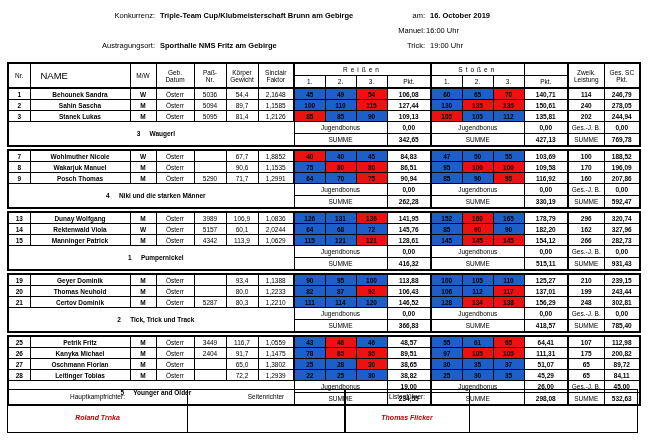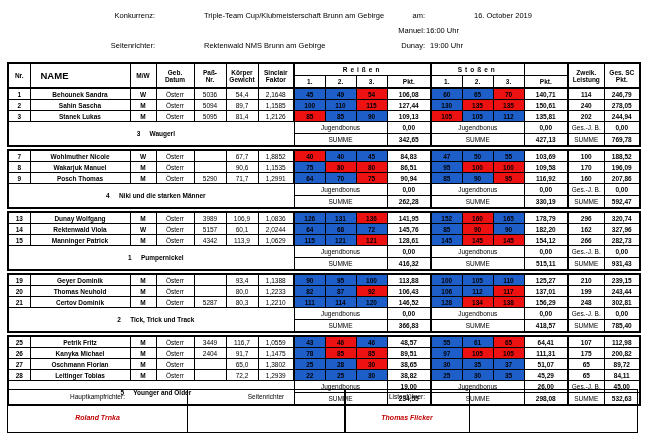--- a/index.html
+++ b/index.html
@@ -2,29 +2,29 @@
 <html style="--good: #1e5ec9; --miss: #ee1111; --sig: #c00000;"><head>
 <meta charset="utf-8">
 <style>
   html,body{margin:0;padding:0;background:#fff;}
   body{width:648px;height:443px;font-family:"Liberation Sans",sans-serif;color:#000;overflow:hidden;}
   .page{position:relative;width:648px;height:358px;background:#fff;}
 
   
   .doc-header span{font-size:7.5px;line-height:9px;}
   .dh-label{position:absolute;text-align:right;}
-  .dh-value{position:absolute;font-weight:normal;margin-left:44px;}
+  .dh-value{position:absolute;font-weight:bold;}
   .dh-plain{position:absolute;}
 
   
   .tables{position:absolute;top:62px;left:7px;width:636px;}
   table.grid{border-collapse:collapse;table-layout:fixed;width:632px;border:2px solid #000;}
   table.grid td, table.grid th{border:1px solid #000;padding:0;margin:0;font-size:6.5px;
     text-align:center;vertical-align:middle;white-space:nowrap;overflow:hidden;}
-  table.grid th{height:11px;font-weight:bold;}
+  table.grid th{height:11px;font-weight:normal;}
   tr.member td{height:10px;}
   tr.teamrow td{height:11px;}
   .name-h{text-align:left !important;padding-left:10px !important;font-size:9.5px !important;}
   th.group{font-size:7px;letter-spacing:3px;}
   .thickR{border-right:2px solid #000 !important;}
   td.nm{text-align:left;padding-left:3px;}
   .b{font-weight:bold;}
   td.att{color:#000;font-weight:bold;}
   td.att.good{background:var(--good);}
   td.att.miss{background:var(--miss);}
@@ -44,28 +44,28 @@
   .fbox .fname{font-size:7px;font-weight:bold;font-style:italic;color:var(--sig);margin-top:14px;}
 </style>
 </head>
 <body>
 
 <div class="page">
 
   <div class="doc-header">
     <span class="dh-label" style="top:11px;left:0;width:155px;">Konkurrenz:</span>
     <span class="dh-value" style="top:11px;left:160px;">Triple-Team Cup/Klubmeisterschaft Brunn am Gebirge</span>
-    <span class="dh-label" style="top:41px;left:0;width:155px;">Seitenrichter:</span>
-    <span class="dh-value" style="top:41px;left:160px;">Rektenwald NMS Brunn am Gebirge</span>
+    <span class="dh-label" style="top:41px;left:0;width:155px;">Austragungsort:</span>
+    <span class="dh-value" style="top:41px;left:160px;">Sporthalle NMS Fritz am Gebirge</span>
 
     <span class="dh-label" style="top:11px;left:330px;width:95px;">am:</span>
     <span class="dh-value" style="top:11px;left:430px;">16. October 2019</span>
     <span class="dh-label" style="top:26px;left:330px;width:95px;">Manuel:</span>
     <span class="dh-plain" style="top:26px;left:426px;">16:00 Uhr</span>
-    <span class="dh-label" style="top:41px;left:330px;width:95px;">Dunay:</span>
+    <span class="dh-label" style="top:41px;left:330px;width:95px;">Trick:</span>
     <span class="dh-plain" style="top:41px;left:430px;">19:00 Uhr</span>
   </div>
 
   <div class="tables">
     <table class="grid head-t">
         <colgroup>
           <col style="width:22px">
           <col style="width:100px">
           <col style="width:26px">
           <col style="width:38px">

